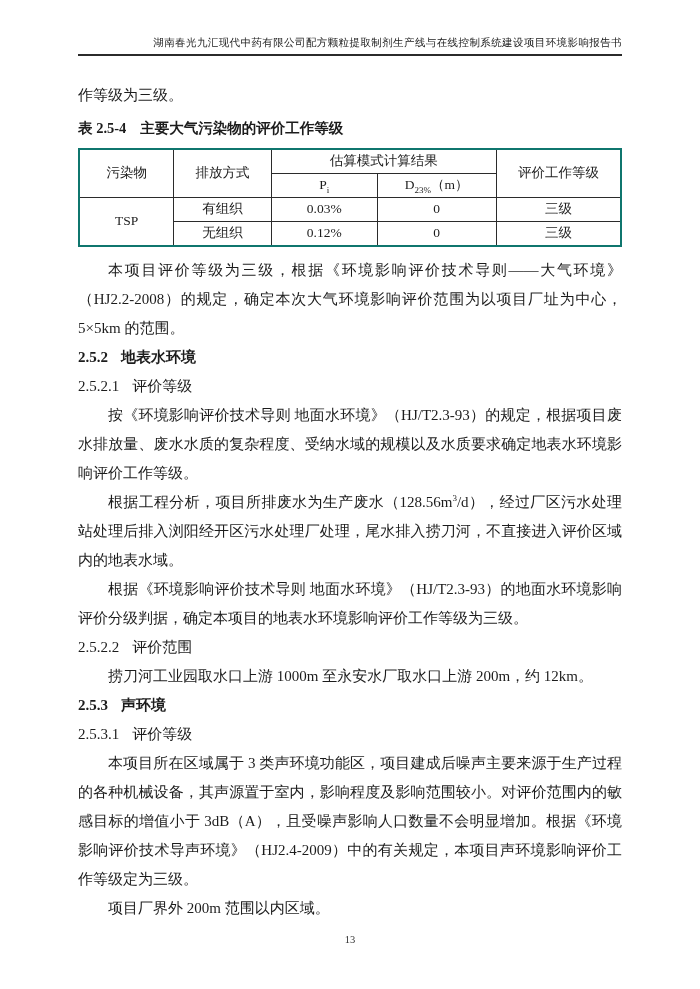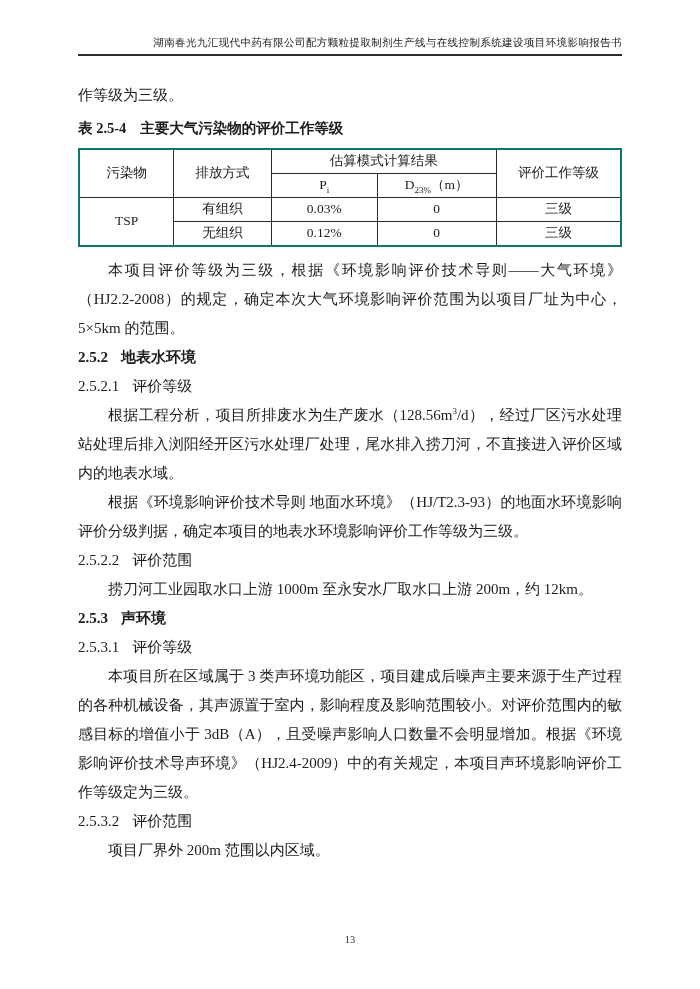--- a/index.html
+++ b/index.html
@@ -126,36 +126,36 @@
     </tbody>
   </table>
 
 
   <p class="body-text">本项目评价等级为三级，根据《环境影响评价技术导则——大气环境》（HJ2.2-2008）的规定，确定本次大气环境影响评价范围为以项目厂址为中心，5×5km 的范围。</p>
 
   <p class="h3"><span class="sec-num">2.5.2</span><span>地表水环境</span></p>
 
   <p class="h4"><span class="sec-num">2.5.2.1</span><span>评价等级</span></p>
 
+  <p class="body-text">按《环境影响评价技术导则 地面水环境》（HJ/T2.3-93）的规定，根据项目废水排放量、废水水质的复杂程度、受纳水域的规模以及水质要求确定地表水环境影响评价工作等级。</p>
 
   <p class="body-text"><span>根据工程分析，项目所排废水为生产废水（128.56m</span><sup class="small-sup">3</sup><span>/d），经过厂区污水处理站处理后排入浏阳经开区污水处理厂处理，尾水排入捞刀河，不直接进入评价区域内的地表水域。</span></p>
 
   <p class="body-text">根据《环境影响评价技术导则 地面水环境》（HJ/T2.3-93）的地面水环境影响评价分级判据，确定本项目的地表水环境影响评价工作等级为三级。</p>
 
   <p class="h4"><span class="sec-num">2.5.2.2</span><span>评价范围</span></p>
 
   <p class="body-text">捞刀河工业园取水口上游 1000m 至永安水厂取水口上游 200m，约 12km。</p>
 
   <p class="h3"><span class="sec-num">2.5.3</span><span>声环境</span></p>
 
   <p class="h4"><span class="sec-num">2.5.3.1</span><span>评价等级</span></p>
 
   <p class="body-text">本项目所在区域属于 3 类声环境功能区，项目建成后噪声主要来源于生产过程的各种机械设备，其声源置于室内，影响程度及影响范围较小。对评价范围内的敏感目标的增值小于 3dB（A），且受噪声影响人口数量不会明显增加。根据《环境影响评价技术导声环境》（HJ2.4-2009）中的有关规定，本项目声环境影响评价工作等级定为三级。</p>
 
-  <p class="h4"><span class="sec-num">2.5.3.2</span><span>评价范围</span></p>
 
   <p class="body-text">项目厂界外 200m 范围以内区域。</p>
 
   <div class="footer">
     <span>13</span>
   </div>
 
 </div>
 
 </body></html>

